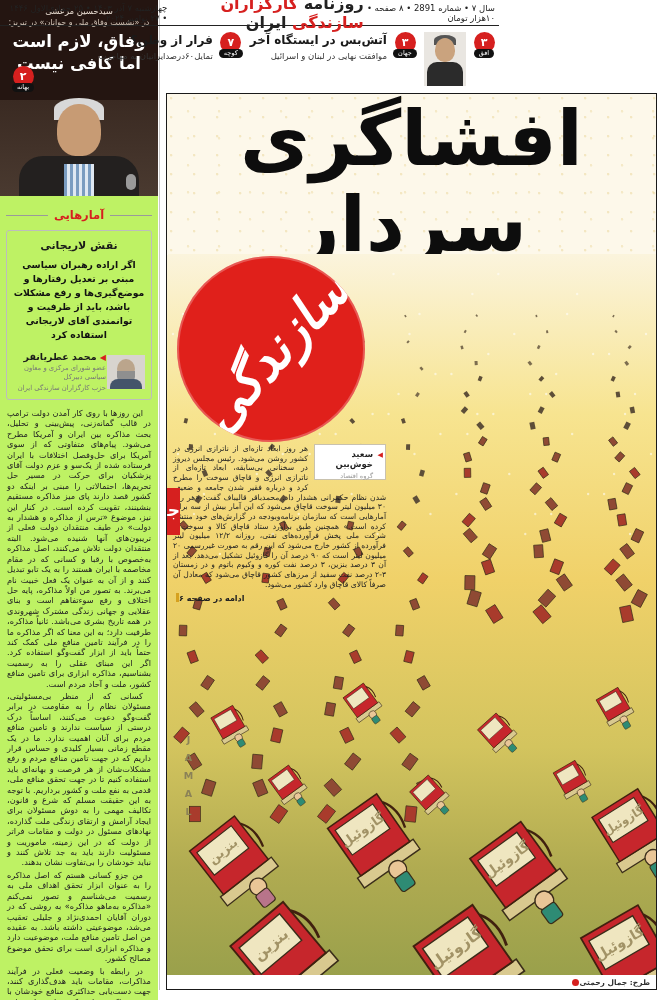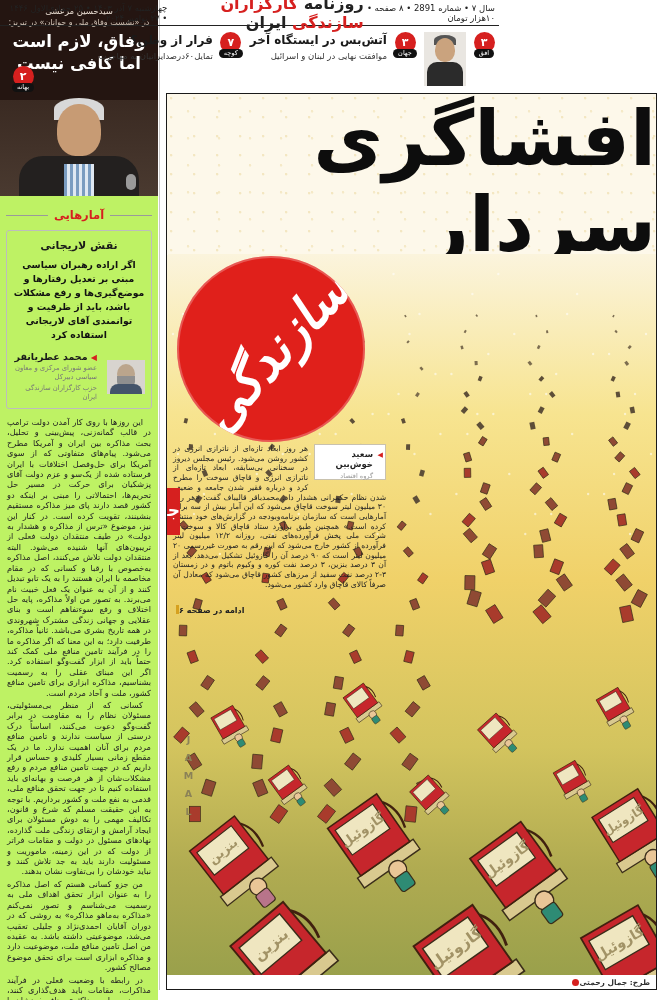--- a/index.html
+++ b/index.html
@@ -60,21 +60,21 @@
     width:30px; height:34px; background:repeating-linear-gradient(90deg,#7a9cc0 0 3px,#dfe8f2 3px 6px); }
   .lead-photo .mic { position:absolute; right:22px; bottom:6px; width:10px; height:16px; border-radius:5px; background:#9a9a9a; }
   .lead-badge { position:absolute; left:10px; top:66px; display:flex; flex-direction:column; align-items:center; }
   
   .edit-head { display:flex; align-items:center; gap:6px; margin:12px 6px 0 6px; }
   .edit-head::before, .edit-head::after { content:""; flex:1; border-top:1px solid #9a9a9a; }
   .edit-head span { color:#d6201f; font-weight:bold; font-size:11.5px; }
   .edit-box { margin:8px 6px 0 6px; border:1px solid #bdbdbd; border-radius:3px; padding:8px 6px 6px 6px; }
   .edit-title { font-weight:bold; font-size:11px; text-align:center; }
   .edit-lede { font-weight:bold; font-size:9.3px; line-height:14px; text-align:center; margin-top:6px; color:#111; }
-  .edit-byline { display:flex; align-items:center; gap:10px; margin-top:9px; }
+  .edit-byline { display:flex; align-items:center; gap:1px; margin-top:9px; }
   .edit-photo { width:38px; height:34px; background:#d8d4cf; position:relative; flex:0 0 auto; overflow:hidden; }
   .edit-photo .face { position:absolute; left:50%; top:4px; transform:translateX(-50%);
     width:18px; height:20px; border-radius:50%; background:#bba58c; }
   .edit-photo .beard { position:absolute; left:50%; top:16px; transform:translateX(-50%);
     width:18px; height:12px; border-radius:0 0 50% 50%; background:#8f8f8f; }
   .edit-photo .body { position:absolute; left:50%; bottom:-2px; transform:translateX(-50%);
     width:32px; height:12px; border-radius:8px 8px 0 0; background:#44546a; }
   .edit-author { font-weight:bold; font-size:9.5px; }
   .edit-author .mark { color:#d6201f; font-size:8px; }
   .edit-role { font-size:6.8px; color:#777; line-height:9px; margin-top:2px; }
@@ -86,21 +86,21 @@
   .mainbox {
     position:absolute; top:93px; right:4px; left:166px; height:897px;
     border:1.5px solid #1a1a1a; overflow:hidden;
     background:
       radial-gradient(circle at 18% 22%, rgba(226,200,120,.35) 1px, transparent 1.6px),
       radial-gradient(circle at 68% 64%, rgba(226,200,120,.3) 1px, transparent 1.6px),
       #fdf8ea;
     background-size:23px 19px, 31px 27px, auto;
   }
   .headline-area { position:relative; text-align:center; padding-top:2px; }
-  .headline { font-weight:bold; font-size:76px; line-height:86px; color:#0d0d0d; letter-spacing:-1px;text-align:right; }
+  .headline { font-weight:bold; font-size:76px; line-height:86px; color:#0d0d0d; letter-spacing:-1px; }
   .kickline { font-weight:bold; font-size:14.5px; margin-top:6px; }
   .kickline .red { color:#d6201f; }
   .deck { font-weight:bold; font-size:16px; margin-top:7px; color:#111; }
   
   .cartoon { position:absolute; top:160px; left:0; width:100%; height:724px; display:block; }
   .logo-circle {
     position:absolute; top:162px; left:10px; width:188px; height:186px; border-radius:50%;
     background:#e0201b; display:flex; align-items:center; justify-content:center; overflow:hidden;
     box-shadow:0 0 0 2px rgba(255,255,255,.25) inset;
   }
@@ -112,21 +112,21 @@
     position:absolute; top:350px; left:6px; width:213px;
     font-size:7.6px; line-height:9.7px; text-align:justify; color:#222; direction:rtl;
   }
   .byline-box {
     float:right; width:72px; height:36px; background:#fff; border:1px solid #c9c2ae;
     margin:0 0 4px 6px; padding:5px 6px; position:relative;
   }
   .byline-box .mark { position:absolute; right:2px; top:6px; color:#d6201f; font-size:7px; }
   .byline-box .a-name { font-weight:bold; font-size:8.5px; padding-right:6px; }
   .byline-box .a-group { font-size:6.5px; color:#999; padding-right:6px; margin-top:3px; }
-  .article .continue { margin:15px 0 0 0; font-size:8px; }
+  .article .continue { margin:3px 0 0 0; font-size:8px; }
   .edge-ribbon {
     position:absolute; top:394px; left:-2px; width:15px; height:47px; background:#d6201f;
     color:#fff; font-weight:bold; font-size:17px; overflow:hidden; line-height:44px; text-align:center;
   }
   .jamal {
     position:absolute; top:640px; left:16px; writing-mode:vertical-rl; text-orientation:upright;
     color:#8b8257; font-weight:bold; font-size:9.5px; letter-spacing:7px; direction:ltr;
   }
   .credit-strip {
     position:absolute; left:0; right:0; bottom:0; height:14px; background:#fff;

